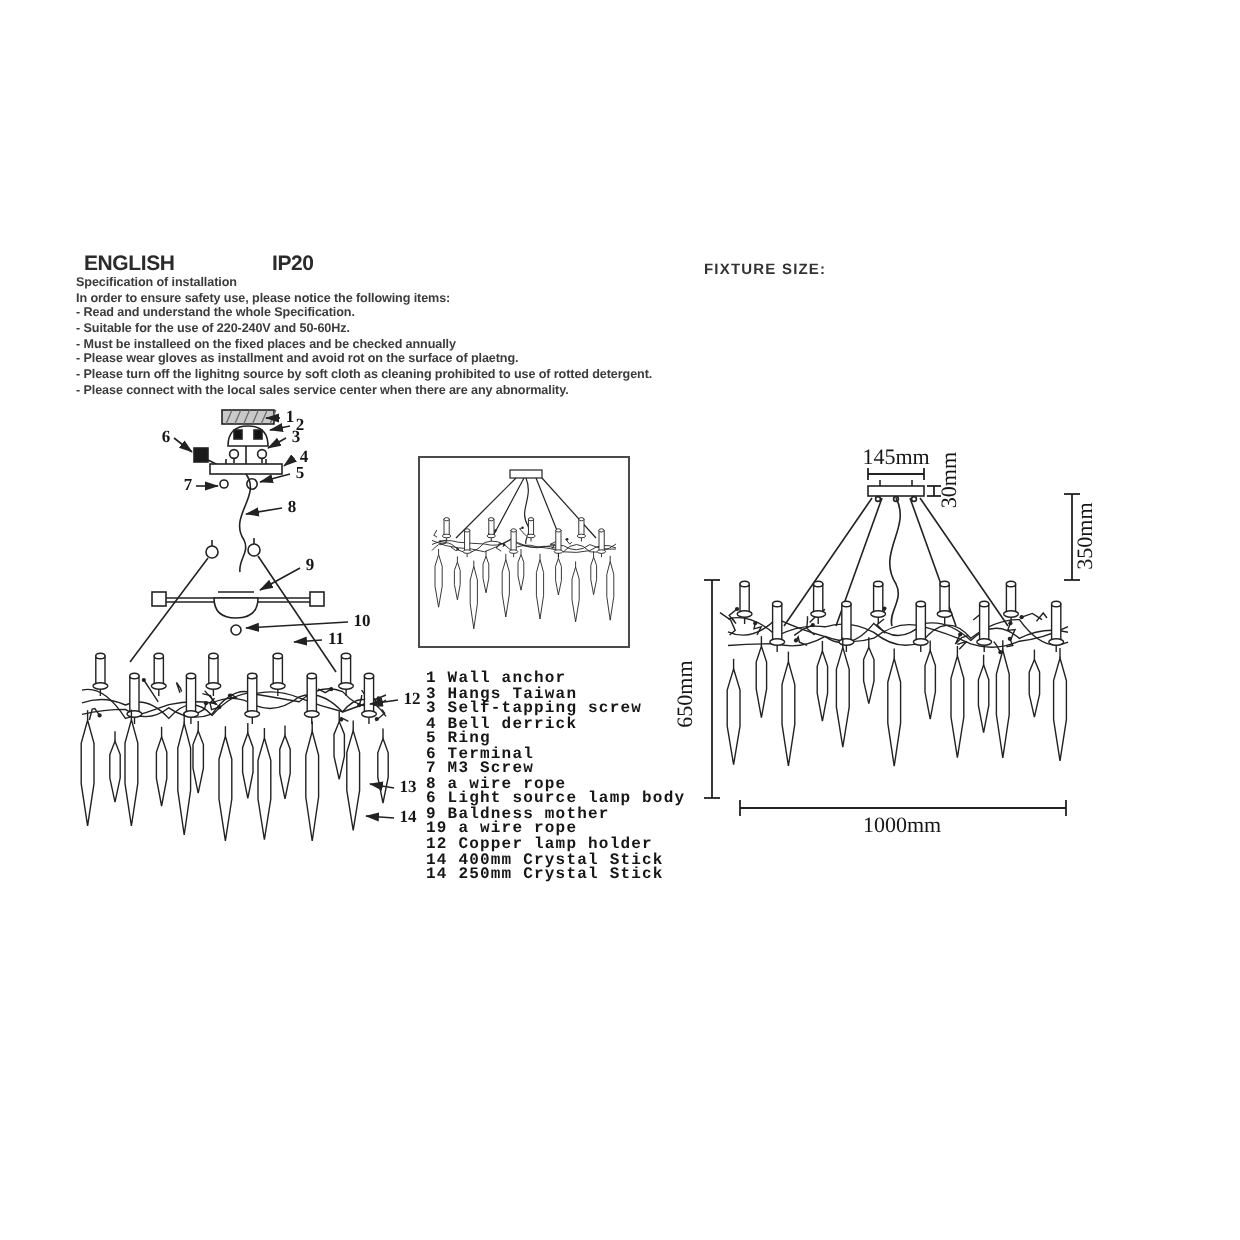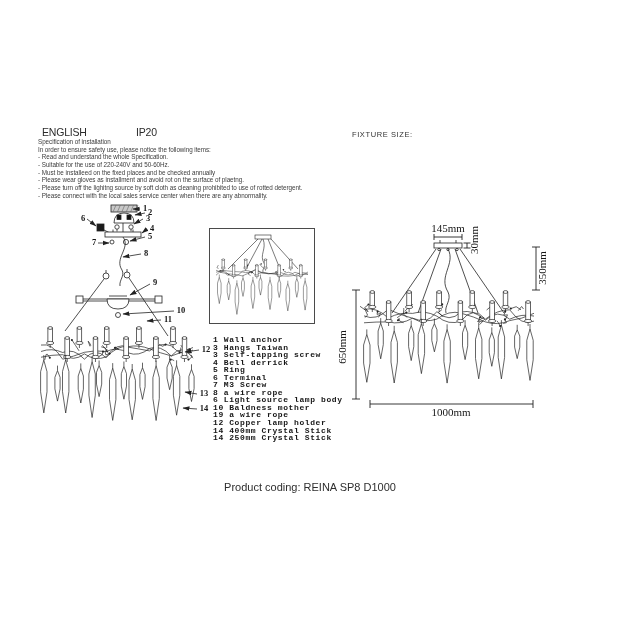--- a/index.html
+++ b/index.html
@@ -1,18 +1,18 @@
 <!DOCTYPE html>
 <html><head>
 <meta charset="utf-8">
 <style>
   html,body{margin:0;padding:0;background:#fff;}
   .page{position:relative;width:620px;height:620px;background:#fff;overflow:hidden;
         font-family:"Liberation Sans",sans-serif;color:#2e2e2e;}
-  .abs{position:absolute;}
+  .abs{position:absolute;font-weight:bold;}
   .hdr{font-size:10.5px;letter-spacing:-0.2px;color:#2b2b2b;}
   .spec{left:38px;top:138px;font-size:6.3px;line-height:7.65px;letter-spacing:-0.05px;color:#3c3c3c;white-space:nowrap;}
   .fixtitle{left:352px;top:130px;font-size:7.5px;letter-spacing:0.6px;color:#333;text-align:center;}
   .inset{left:209px;top:228px;width:104px;height:94px;border:1px solid #4a4a4a;background:#fff;}
   .parts{left:213px;top:336px;font-family:"Liberation Mono",monospace;font-weight:bold;
          font-size:8px;line-height:7.55px;letter-spacing:0.6px;color:#161616;white-space:nowrap;}
   .product{left:0;top:481px;width:620px;text-align:center;font-size:11px;color:#2e2e2e;}
   svg{position:absolute;overflow:visible;}
   svg text{font-family:"Liberation Serif",serif;fill:#161616;}
   .dimtxt{font-size:11px;}
@@ -442,21 +442,20 @@
   <div class="abs parts" id="parts-list">
       <div>1 Wall anchor</div>
       <div>3 Hangs Taiwan</div>
       <div>3 Self-tapping screw</div>
       <div>4 Bell derrick</div>
       <div>5 Ring</div>
       <div>6 Terminal</div>
       <div>7 M3 Screw</div>
       <div>8 a wire rope</div>
       <div>6 Light source lamp body</div>
-      <div>10 Baldness mother</div>
+      <div>9 Baldness mother</div>
       <div>19 a wire rope</div>
       <div>12 Copper lamp holder</div>
       <div>14 400mm Crystal Stick</div>
       <div>14 250mm Crystal Stick</div>
     </div>
 
-  <div class="abs product">Product coding: REINA SP8 D1000</div>
 </div>
 
 </body></html>

